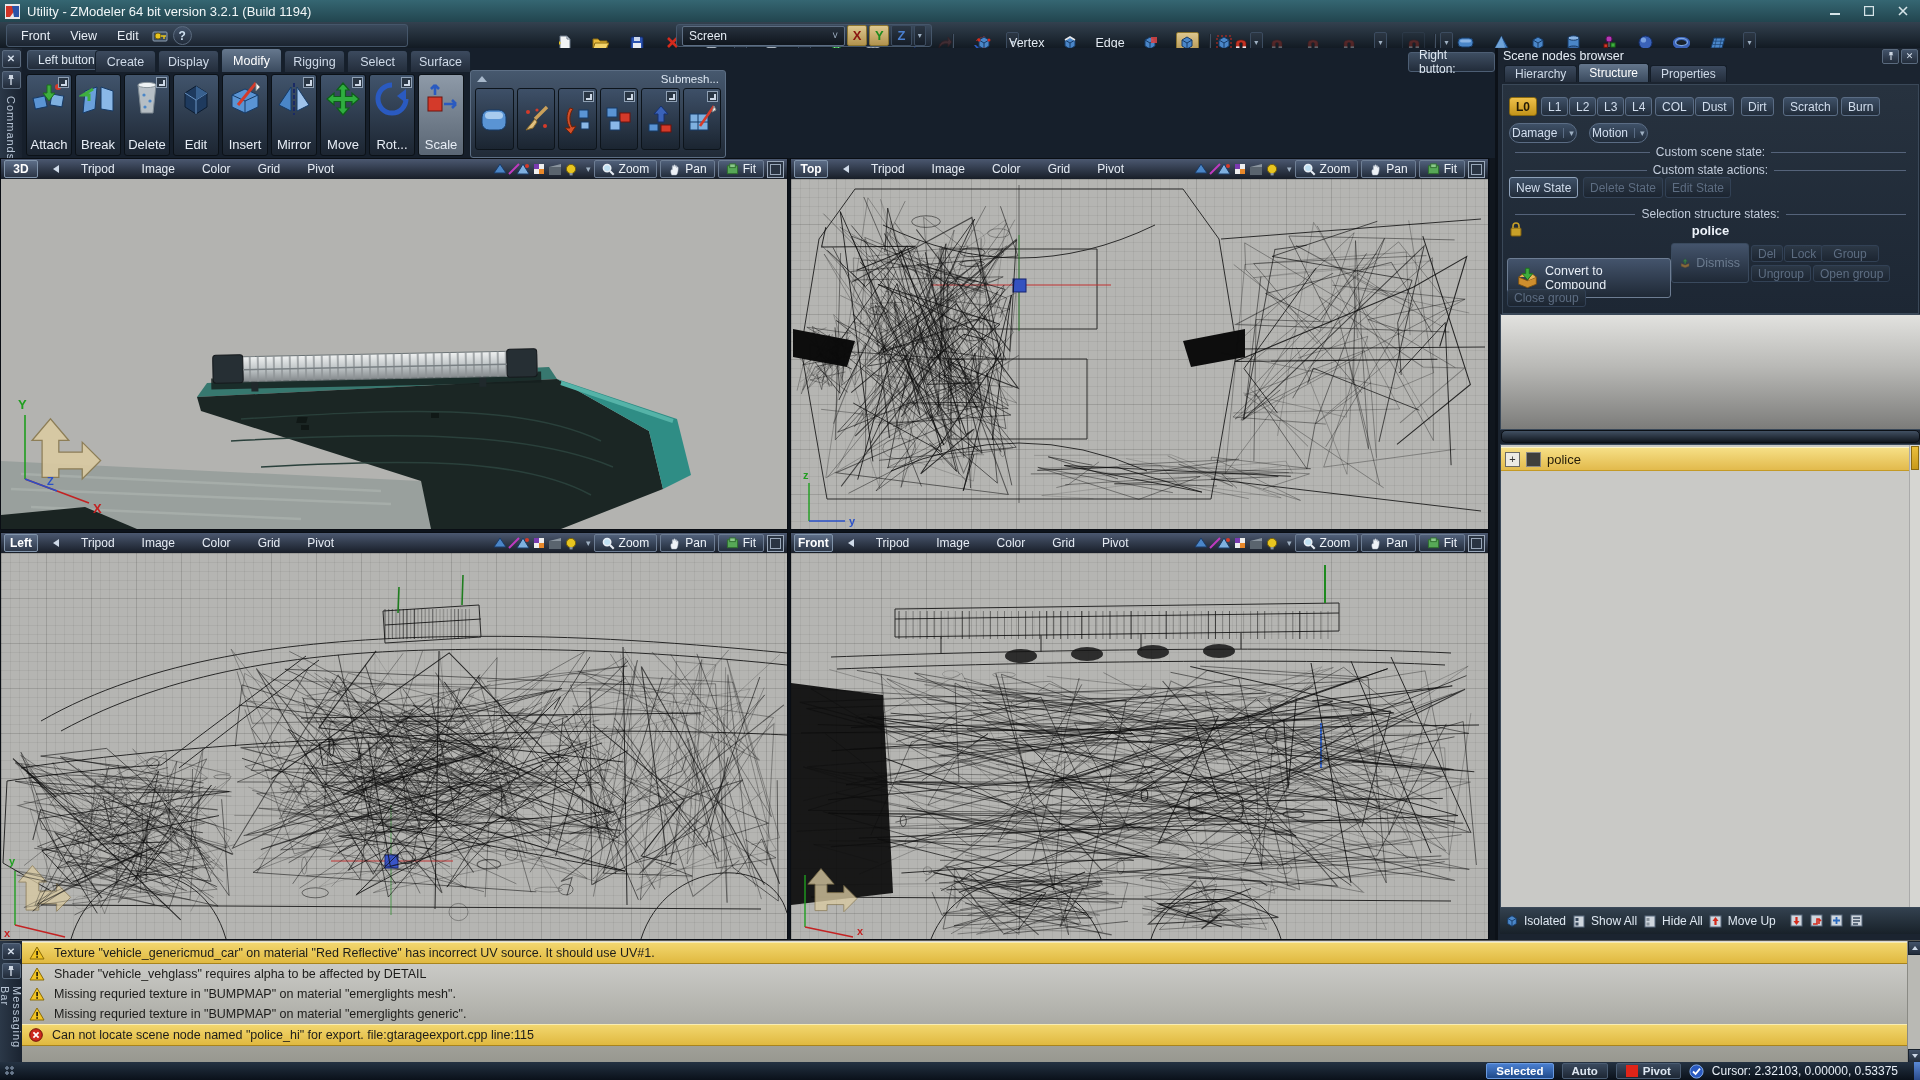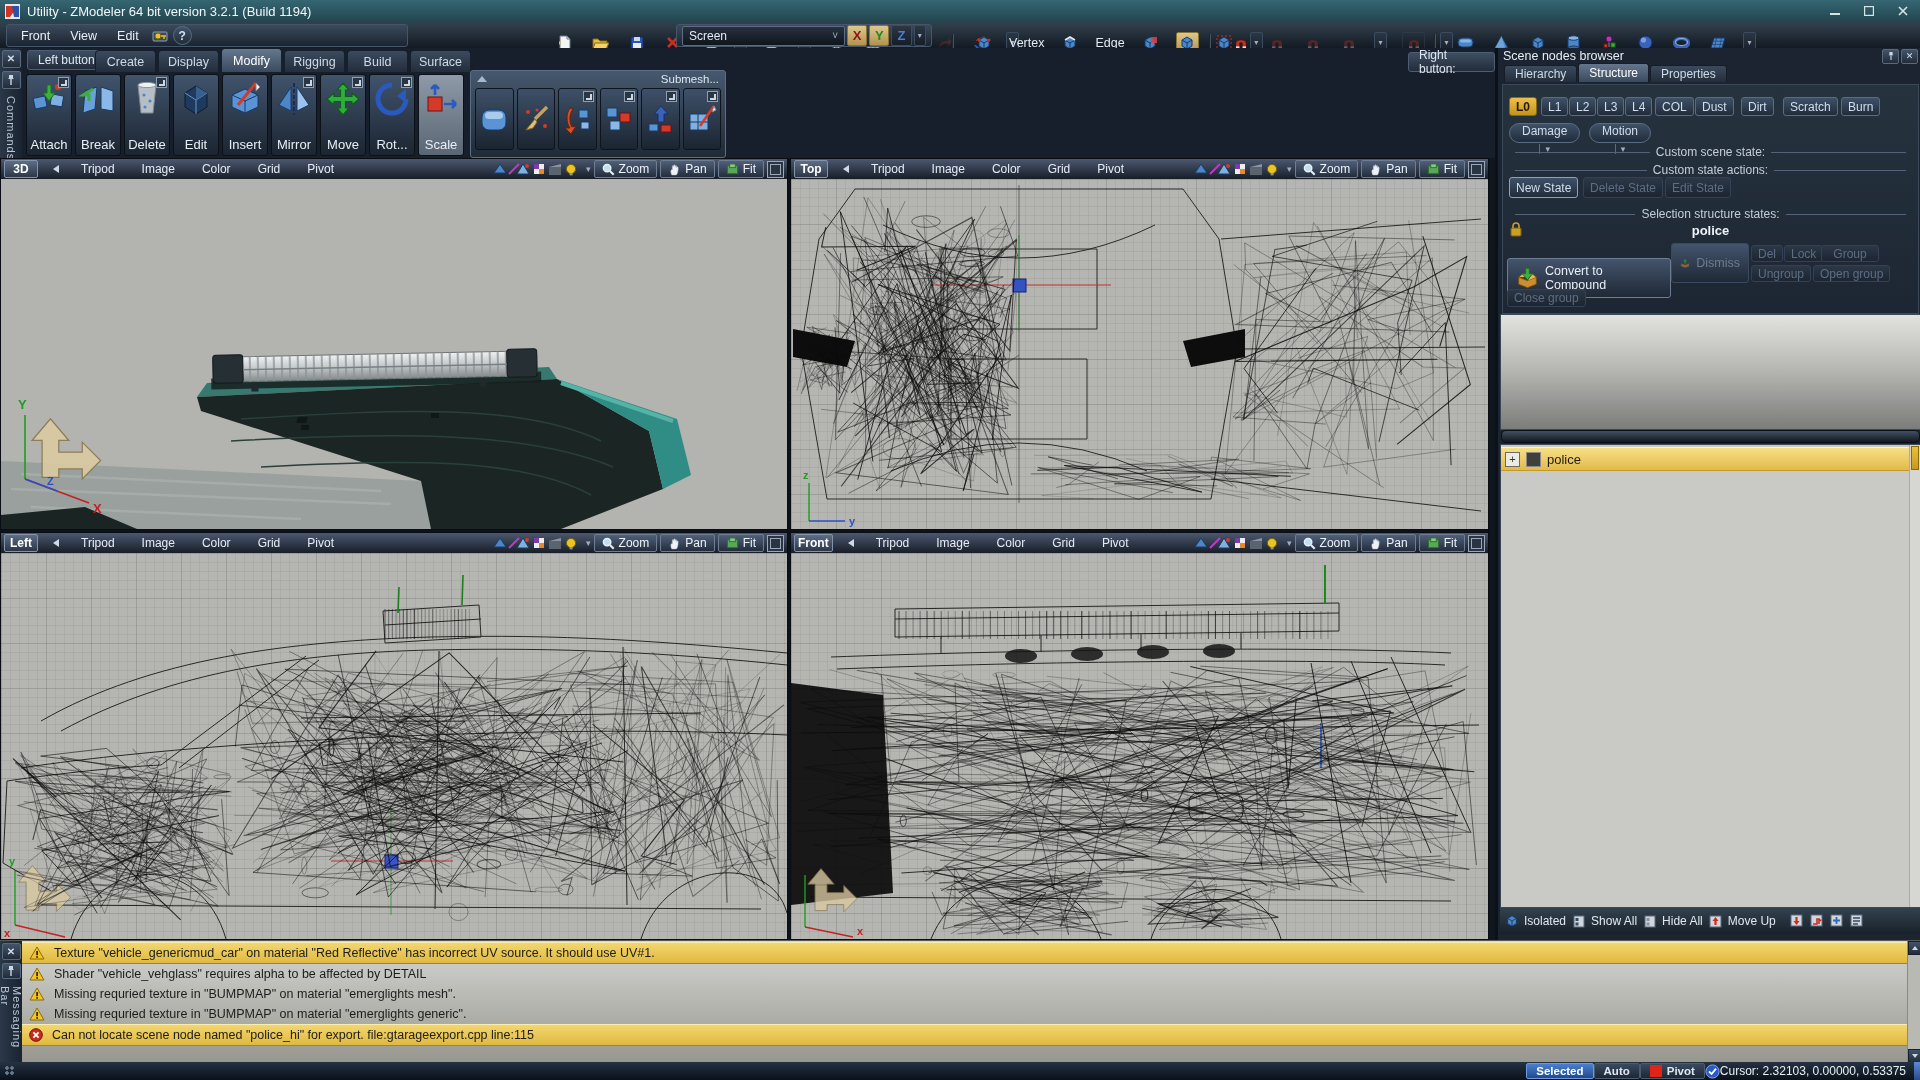--- a/index.html
+++ b/index.html
@@ -89,22 +89,22 @@
   .sbtabs{height:18px;display:flex;gap:1px;padding:0 6px;align-items:flex-end;}
   .sbtab{height:16px;padding:0 10px;display:flex;align-items:center;border:1px solid #141d28;border-bottom:none;
          border-radius:3px 3px 0 0;background:linear-gradient(#3c4a5e,#232d3b);color:#cfdae8;font-size:12px;}
   .sbtab.active{background:linear-gradient(#64768c,#3a4a5e);color:#fff;height:18px;}
   .sbbox{position:absolute;left:4px;right:4px;top:36px;height:228px;border:1px solid #3a4858;
          background:linear-gradient(#27323f,#1d2734);}
   .sbbtn{position:absolute;height:17px;display:flex;align-items:center;justify-content:center;padding:0 6px;
          border:1px solid #5a6c84;border-radius:3px;background:linear-gradient(#3f5168,#212c3a);color:#d2deee;font-size:12px;}
   .sbbtn.gold{background:linear-gradient(#eec04a,#c3941a);color:#231a06;border-color:#8a6a10;font-weight:bold;}
   .sbbtn.dim{color:#5d6d82;border-color:#324155;background:linear-gradient(#2c3razz846,#1c2531);background:linear-gradient(#2c3846,#1c2531);text-align:center;}
-  .ddbtn{position:absolute;height:18px;display:flex;align-items:center;gap:6px;padding:0 12px;border:1px solid #5a6c84;
-         border-radius:10px;background:linear-gradient(#3f5168,#212c3a);color:#d2deee;font-size:12px;flex-direction:column;}
+  .ddbtn{position:absolute;height:18px;display:flex;align-items:center;gap:6px;padding:0 2px;border:1px solid #5a6c84;
+         border-radius:10px;background:linear-gradient(#3f5168,#212c3a);color:#d2deee;font-size:12px;}
   .ddbtn .caret{font-size:9px;color:#9fb0c2;border-left:1px solid #5a6c84;padding-left:5px;}
   .sep{position:absolute;left:6px;right:6px;display:flex;align-items:center;color:#c3cddc;font-size:12px;}
   .sep:before,.sep:after{content:"";flex:1;height:1px;background:#55637a;margin:0 6px;}
   .bigbtn{position:absolute;height:38px;display:flex;align-items:center;gap:6px;padding:0 8px;border:1px solid #6d7d93;
           border-radius:3px;background:linear-gradient(#44546c,#1f2936);color:#e8eef6;font-size:12.5px;}
   .bigbtn.dim{color:#6c7c90;border-color:#3a4a5e;}
   .gradbox{position:absolute;left:2px;right:2px;top:266px;height:114px;
            background:linear-gradient(#e2e2df,#b9b9b6 45%,#7c7c7a);border:1px solid #3a4858;}
   .splitter{position:absolute;left:3px;right:3px;top:382px;height:11px;border-radius:5px;
             background:linear-gradient(#415062,#121820);border:1px solid #0b1016;}
@@ -126,21 +126,21 @@
   .msgs{position:absolute;left:22px;top:1px;right:12px;}
   .msg{height:20px;display:flex;align-items:center;gap:9px;padding-left:7px;color:#1c1c1a;font-size:12.5px;}
   .msg.hl{background:linear-gradient(#f2d76f,#e0b940);border-top:1px solid #f8ecb2;border-bottom:1px solid #a8841e;}
   .msgscroll{position:absolute;right:0;top:0;width:12px;height:122px;background:#b9b9b4;border-left:1px solid #8a8a84;}
   .scrbtn{position:absolute;left:0;width:12px;height:12px;background:linear-gradient(#43536a,#222c3a);border:1px solid #16202c;
           display:flex;align-items:center;justify-content:center;}
   .tri-up{width:0;height:0;border-left:3px solid transparent;border-right:3px solid transparent;border-bottom:4px solid #cdd8e6;}
   .tri-dn{width:0;height:0;border-left:3px solid transparent;border-right:3px solid transparent;border-top:4px solid #cdd8e6;}
   
   .statusbar{position:absolute;left:0;top:1062px;right:0;height:18px;background:linear-gradient(#243242,#0a111a);
-             display:flex;align-items:center;padding:0 4px;color:#e8eef6;}
+             display:flex;align-items:center;gap:8px;padding:0 4px;color:#e8eef6;}
   .stbtn{height:14px;display:flex;align-items:center;justify-content:center;padding:0 9px;font-size:11.5px;font-weight:bold;
          border:1px solid #4a5c72;border-radius:2px;background:linear-gradient(#3a4a5e,#1d2734);color:#dfe8f2;}
   .stbtn.blue{background:linear-gradient(#4a7fd0,#1f4astro08a);background:linear-gradient(#4a7fd0,#1f4a8a);border-color:#6a9ae0;color:#fff;}
   .redsq{width:12px;height:12px;background:#e02418;margin-right:5px;}
   .grip{width:14px;height:12px;background:
         radial-gradient(circle at 3px 3px,#6a7a8e 1.5px,transparent 2px),
         radial-gradient(circle at 8px 3px,#6a7a8e 1.5px,transparent 2px),
         radial-gradient(circle at 3px 8px,#6a7a8e 1.5px,transparent 2px),
         radial-gradient(circle at 8px 8px,#6a7a8e 1.5px,transparent 2px);}
   .bluecorner{position:absolute;right:0;top:0;width:6px;height:18px;background:linear-gradient(#5a8ad8,#2a4a8a);}
@@ -475,21 +475,21 @@
       <span class="striptext">Commands</span>
     </div>
     <div class="lblbox" style="left:27px;top:2px">
       <span>Left button:</span>
     </div>
     <div class="tabs">
       <div class="tab">Create</div>
       <div class="tab">Display</div>
       <div class="tab active">Modify</div>
       <div class="tab">Rigging</div>
-      <div class="tab">Build</div>
+      <div class="tab">Select</div>
       <div class="tab">Surface</div>
     </div>
     <div class="lblbox" style="left:1408px;top:4px">
       <span>Right button:</span>
     </div>
 
     <div class="tools">
       <div class="tool">
         <span class="corner"></span>
         <svg class="ticon" width="38" height="36" viewBox="0 0 38 36">

